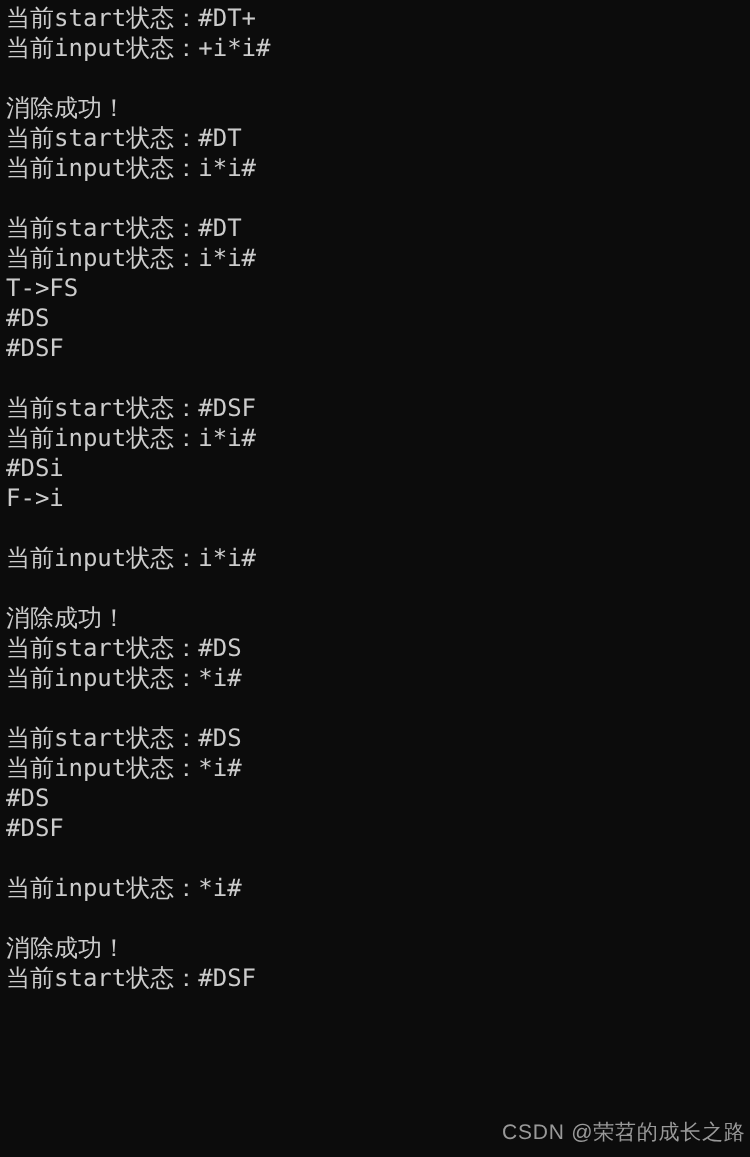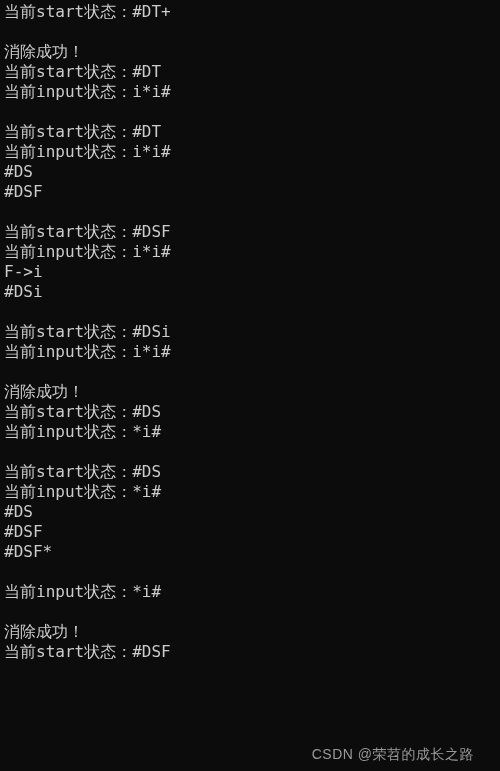--- a/index.html
+++ b/index.html
@@ -19,59 +19,59 @@
       position: relative;
       padding: 2px 4px;
     }
     .terminal-line {
       white-space: pre;
       font-family: "SimSun", "宋体", "NSimSun", monospace;
     }
     .watermark {
       position: absolute;
       bottom: 8px;
-      right: 26px;
+      right: 3px;
       color: #999999;
       font-size: 14px;
       font-family: "Microsoft YaHei", "SimSun", sans-serif;
       letter-spacing: 0.5px;
     }
   </style>
 </head>
 <body>
 
 <div id="terminal-container">
     <div class="terminal-line">当前start状态：#DT+</div>
+    <div class="terminal-line">当前input状态：+i*i#</div>
     <div class="terminal-line">&nbsp;</div>
     <div class="terminal-line">消除成功！</div>
     <div class="terminal-line">当前start状态：#DT</div>
     <div class="terminal-line">当前input状态：i*i#</div>
     <div class="terminal-line">&nbsp;</div>
     <div class="terminal-line">当前start状态：#DT</div>
     <div class="terminal-line">当前input状态：i*i#</div>
+    <div class="terminal-line">T-&gt;FS</div>
     <div class="terminal-line">#DS</div>
     <div class="terminal-line">#DSF</div>
     <div class="terminal-line">&nbsp;</div>
     <div class="terminal-line">当前start状态：#DSF</div>
     <div class="terminal-line">当前input状态：i*i#</div>
+    <div class="terminal-line">#DSi</div>
     <div class="terminal-line">F-&gt;i</div>
-    <div class="terminal-line">#DSi</div>
     <div class="terminal-line">&nbsp;</div>
-    <div class="terminal-line">当前start状态：#DSi</div>
     <div class="terminal-line">当前input状态：i*i#</div>
     <div class="terminal-line">&nbsp;</div>
     <div class="terminal-line">消除成功！</div>
     <div class="terminal-line">当前start状态：#DS</div>
     <div class="terminal-line">当前input状态：*i#</div>
     <div class="terminal-line">&nbsp;</div>
     <div class="terminal-line">当前start状态：#DS</div>
     <div class="terminal-line">当前input状态：*i#</div>
     <div class="terminal-line">#DS</div>
     <div class="terminal-line">#DSF</div>
-    <div class="terminal-line">#DSF*</div>
     <div class="terminal-line">&nbsp;</div>
     <div class="terminal-line">当前input状态：*i#</div>
     <div class="terminal-line">&nbsp;</div>
     <div class="terminal-line">消除成功！</div>
     <div class="terminal-line">当前start状态：#DSF</div>
   </div>
 
 <div class="watermark">CSDN @荣苕的成长之路</div>
 
 </body></html>

